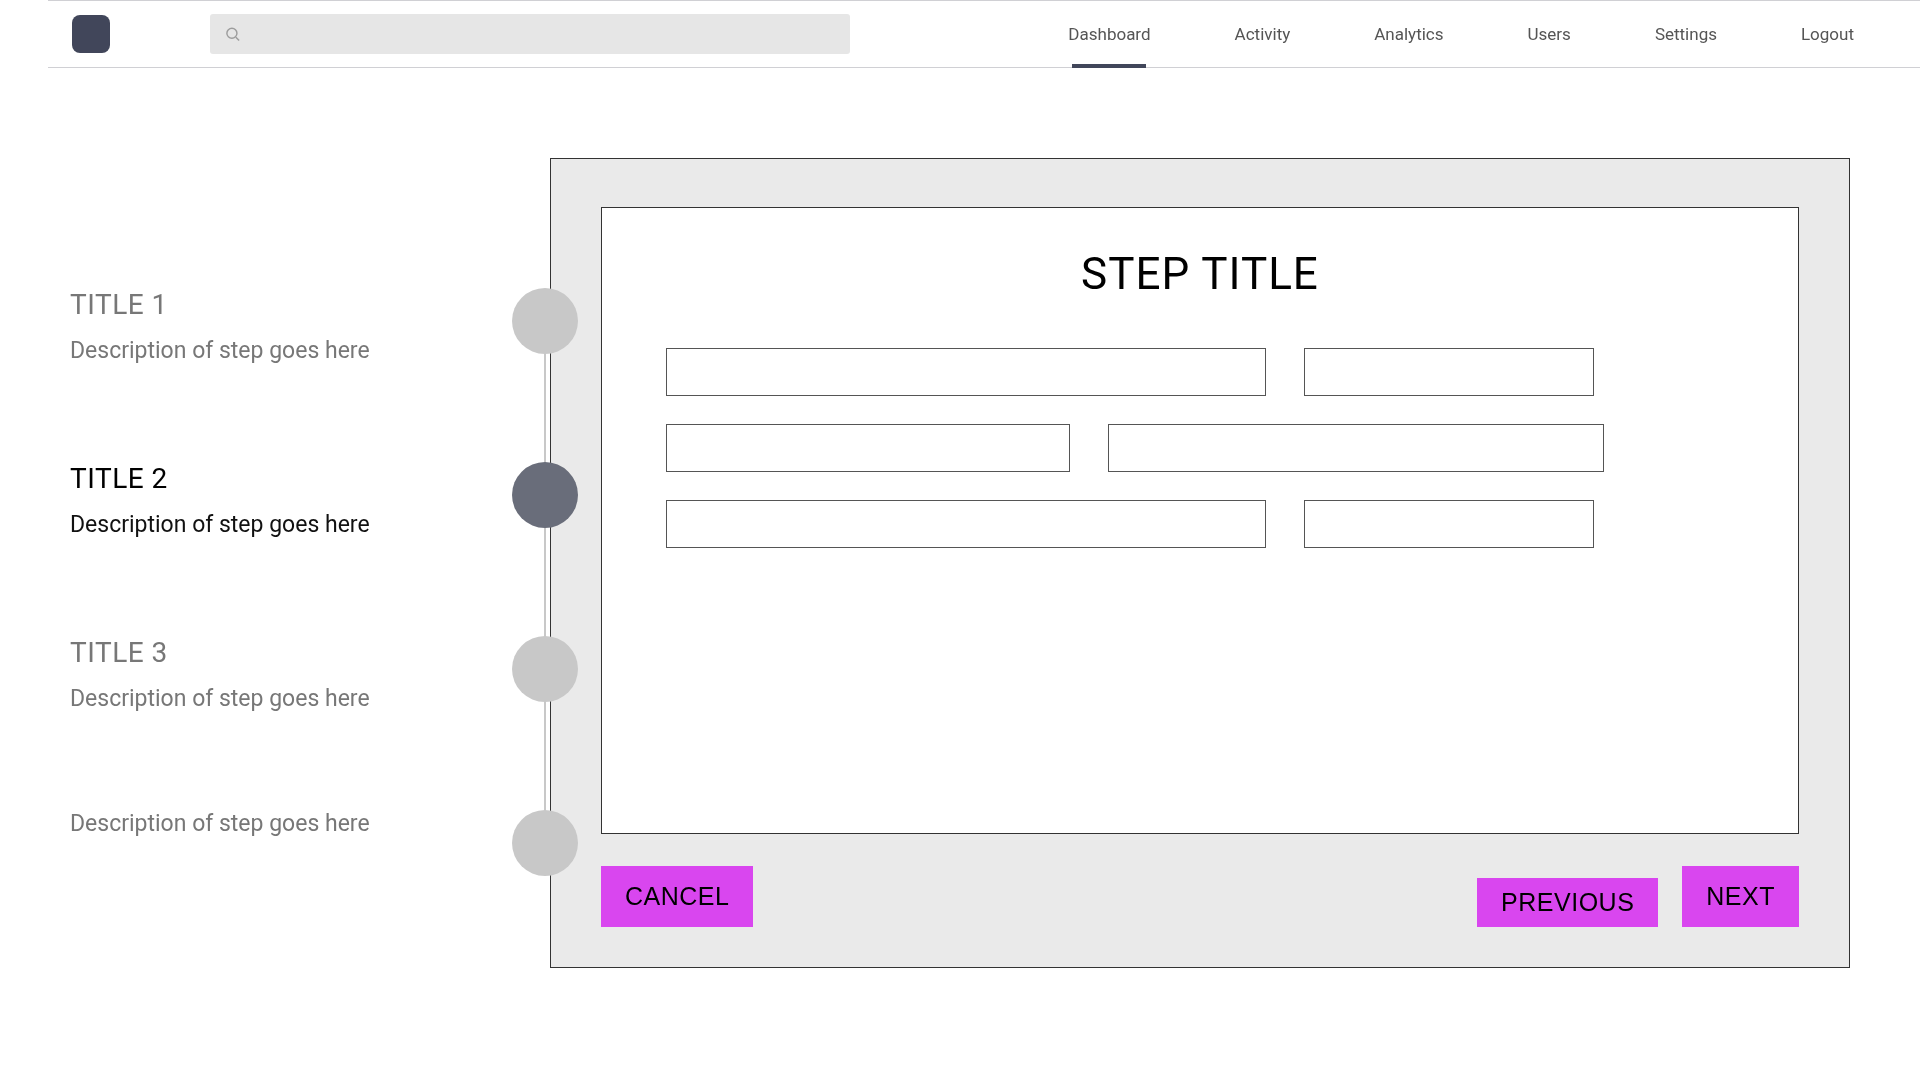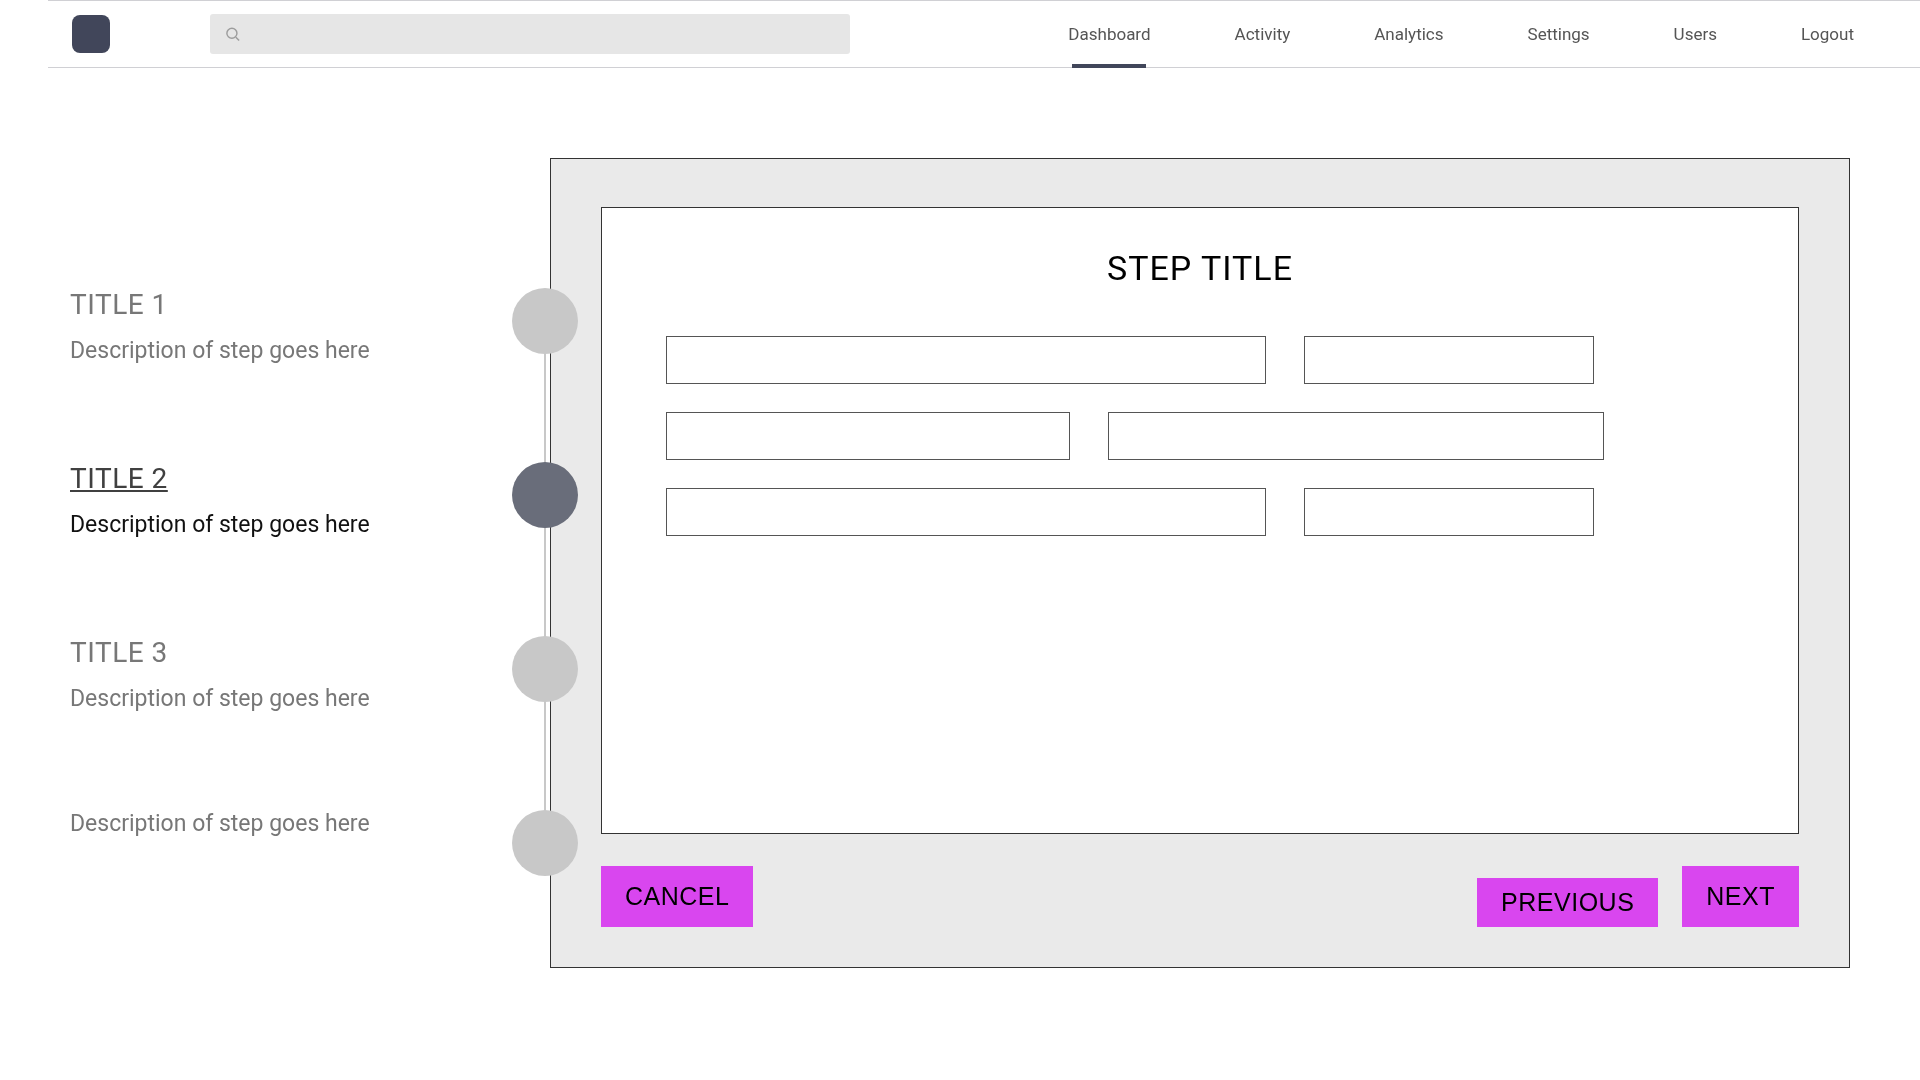--- a/index.html
+++ b/index.html
@@ -109,22 +109,21 @@
       font-weight: 400;
       color: #777;
       letter-spacing: 0.5px;
     }
     .step-desc {
       font-size: 23px;
       color: #777;
       margin-top: 16px;
     }
     .step-item.active .step-title {
-      color: #404040;
-      text-decoration: underline;
+      color: #000000;
     }
     .step-item.active .step-desc {
       color: #111;
     }
     .step-dot {
       position: absolute;
       left: 442px;
       top: 0;
       width: 66px;
       height: 66px;
@@ -145,21 +144,21 @@
       display: flex;
       flex-direction: column;
     }
     .form-card {
       background: #fff;
       border: 1px solid #333;
       flex: 1;
       padding: 40px 64px 40px 64px;
     }
     .form-title {
-      font-size: 34px;
+      font-size: 44px;
       font-weight: 400;
       text-align: center;
       letter-spacing: 1px;
       margin-bottom: 48px;
     }
     .form-row {
       display: flex;
       gap: 38px;
       margin-bottom: 28px;
     }
@@ -197,22 +196,22 @@
     <svg class="search-icon" viewBox="0 0 24 24" fill="none" stroke="#555" stroke-width="2">
       <circle cx="11" cy="11" r="7"></circle>
       <line x1="21" y1="21" x2="16.5" y2="16.5"></line>
     </svg>
     <input class="search-input" type="text" placeholder="" style="">
   </div>
   <div class="nav-links">
     <div class="nav-link active">Dashboard</div>
     <div class="nav-link">Activity</div>
     <div class="nav-link">Analytics</div>
+    <div class="nav-link">Users</div>
     <div class="nav-link">Settings</div>
-    <div class="nav-link">Users</div>
     <div class="nav-link">Logout</div>
   </div>
 </div>
 
 <div class="main">
 
   <div class="steps-sidebar">
     <div class="step-line"></div>
 
     <div class="step-item">

